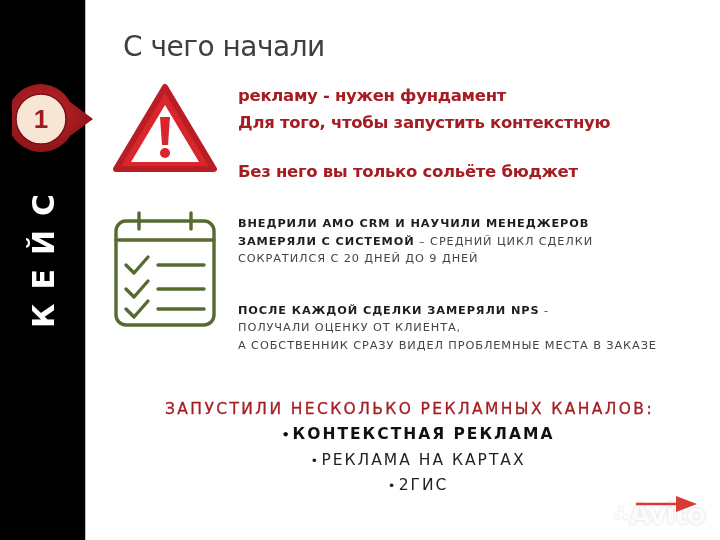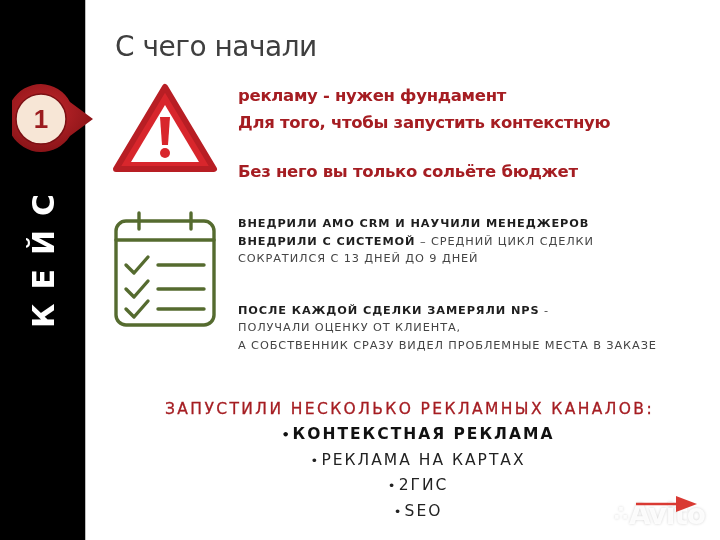--- a/index.html
+++ b/index.html
@@ -2,21 +2,21 @@
 <html><head>
 <meta charset="utf-8">
 <style>
   html,body{margin:0;padding:0;}
   body{width:720px;height:540px;position:relative;overflow:hidden;background:#ffffff;font-family:"DejaVu Sans","Liberation Sans",sans-serif;}
   .sidebar{position:absolute;left:0;top:0;width:85px;height:540px;background:#000;}
   .sidebar-divider{position:absolute;left:85px;top:0;width:1px;height:540px;background:#bdbdbd;}
   .vertical-label-text{position:absolute;left:43px;top:254px;transform:translate(-50%,-50%) rotate(-90deg);color:#fff;font-weight:bold;font-size:30px;letter-spacing:14px;white-space:nowrap;font-family:"DejaVu Sans",sans-serif;}
   .badge{position:absolute;left:12px;top:84px;width:84px;height:72px;}
   .badge-num{position:absolute;left:17px;top:95px;width:48px;height:48px;line-height:48px;text-align:center;color:#9b1b1e;font-size:26px;font-weight:bold;font-family:"Liberation Sans",sans-serif;}
-  .title{position:absolute;left:115px;top:30px;font-size:28px;color:#3f3f3f;font-family:"DejaVu Sans",sans-serif;letter-spacing:-0.5px;}
+  .title{position:absolute;left:123px;top:30px;font-size:28px;color:#3f3f3f;font-family:"DejaVu Sans",sans-serif;letter-spacing:-0.5px;}
   .warning{position:absolute;left:112px;top:83px;width:106px;height:92px;}
   .lead{position:absolute;left:238px;top:82px;color:#a51d22;font-size:16.5px;font-weight:bold;font-family:"DejaVu Sans",sans-serif;line-height:27px;letter-spacing:-0.3px;}
   .lead p{margin:0;}
   .lead .gap{height:22px;}
   .checklist{position:absolute;left:112px;top:207px;width:106px;height:122px;}
   .body-text{position:absolute;left:238px;top:215px;font-size:11.3px;color:#222;font-family:"DejaVu Sans",sans-serif;line-height:17.5px;letter-spacing:0.9px;}
   .body-text p{margin:0;}
   .body-text b{font-weight:bold;color:#1e1e1e;}
   .body-text .light{color:#444;font-weight:normal;}
   .body-text .gap{height:17px;}
@@ -78,39 +78,38 @@
     <polyline points="14,82 22,90 36,74"></polyline>
     <line x1="46" y1="82" x2="92" y2="82"></line>
     <polyline points="14,106 22,114 36,98" transform="translate(0,-4)"></polyline>
     <line x1="46" y1="102" x2="92" y2="102"></line>
   </g>
 </svg>
 
 <div class="body-text">
   <p>
     <b>ВНЕДРИЛИ AMO CRM И НАУЧИЛИ МЕНЕДЖЕРОВ</b><br>
-    <b>ВНЕДРИЛИ С СИСТЕМОЙ</b><span class="light"> – СРЕДНИЙ ЦИКЛ СДЕЛКИ</span><br>
-    <span class="light">СОКРАТИЛСЯ С 13 ДНЕЙ ДО 9 ДНЕЙ</span>
+    <b>ЗАМЕРЯЛИ С СИСТЕМОЙ</b><span class="light"> – СРЕДНИЙ ЦИКЛ СДЕЛКИ</span><br>
+    <span class="light">СОКРАТИЛСЯ С 20 ДНЕЙ ДО 9 ДНЕЙ</span>
   </p>
   <div class="gap"></div>
   <div class="gap"></div>
   <p>
     <b>ПОСЛЕ КАЖДОЙ СДЕЛКИ ЗАМЕРЯЛИ NPS</b><span class="light"> -</span><br>
     <span class="light">ПОЛУЧАЛИ ОЦЕНКУ ОТ КЛИЕНТА,</span><br>
     <span class="light">А СОБСТВЕННИК СРАЗУ ВИДЕЛ ПРОБЛЕМНЫЕ МЕСТА В ЗАКАЗЕ</span>
   </p>
 </div>
 
 <div class="channels">
   <p class="channels-heading">ЗАПУСТИЛИ НЕСКОЛЬКО РЕКЛАМНЫХ КАНАЛОВ:</p>
   <ul>
     <li class="bold"><span class="bullet">•</span><span>КОНТЕКСТНАЯ РЕКЛАМА</span></li>
     <li><span class="bullet">•</span><span>РЕКЛАМА НА КАРТАХ</span></li>
     <li><span class="bullet">•</span><span>2ГИС</span></li>
-    <li><span class="bullet">•</span><span>SEO</span></li>
   </ul>
 </div>
 
 <div class="watermark"><span class="dots">∴</span><span>Avito</span></div>
 
 <svg class="arrow" viewBox="0 0 62 20">
   <line x1="0" y1="10" x2="46" y2="10" stroke="#d93a33" stroke-width="2.5"></line>
   <path d="M40 2 L61 10 L40 18 Z" fill="#d93a33"></path>
 </svg>
 

